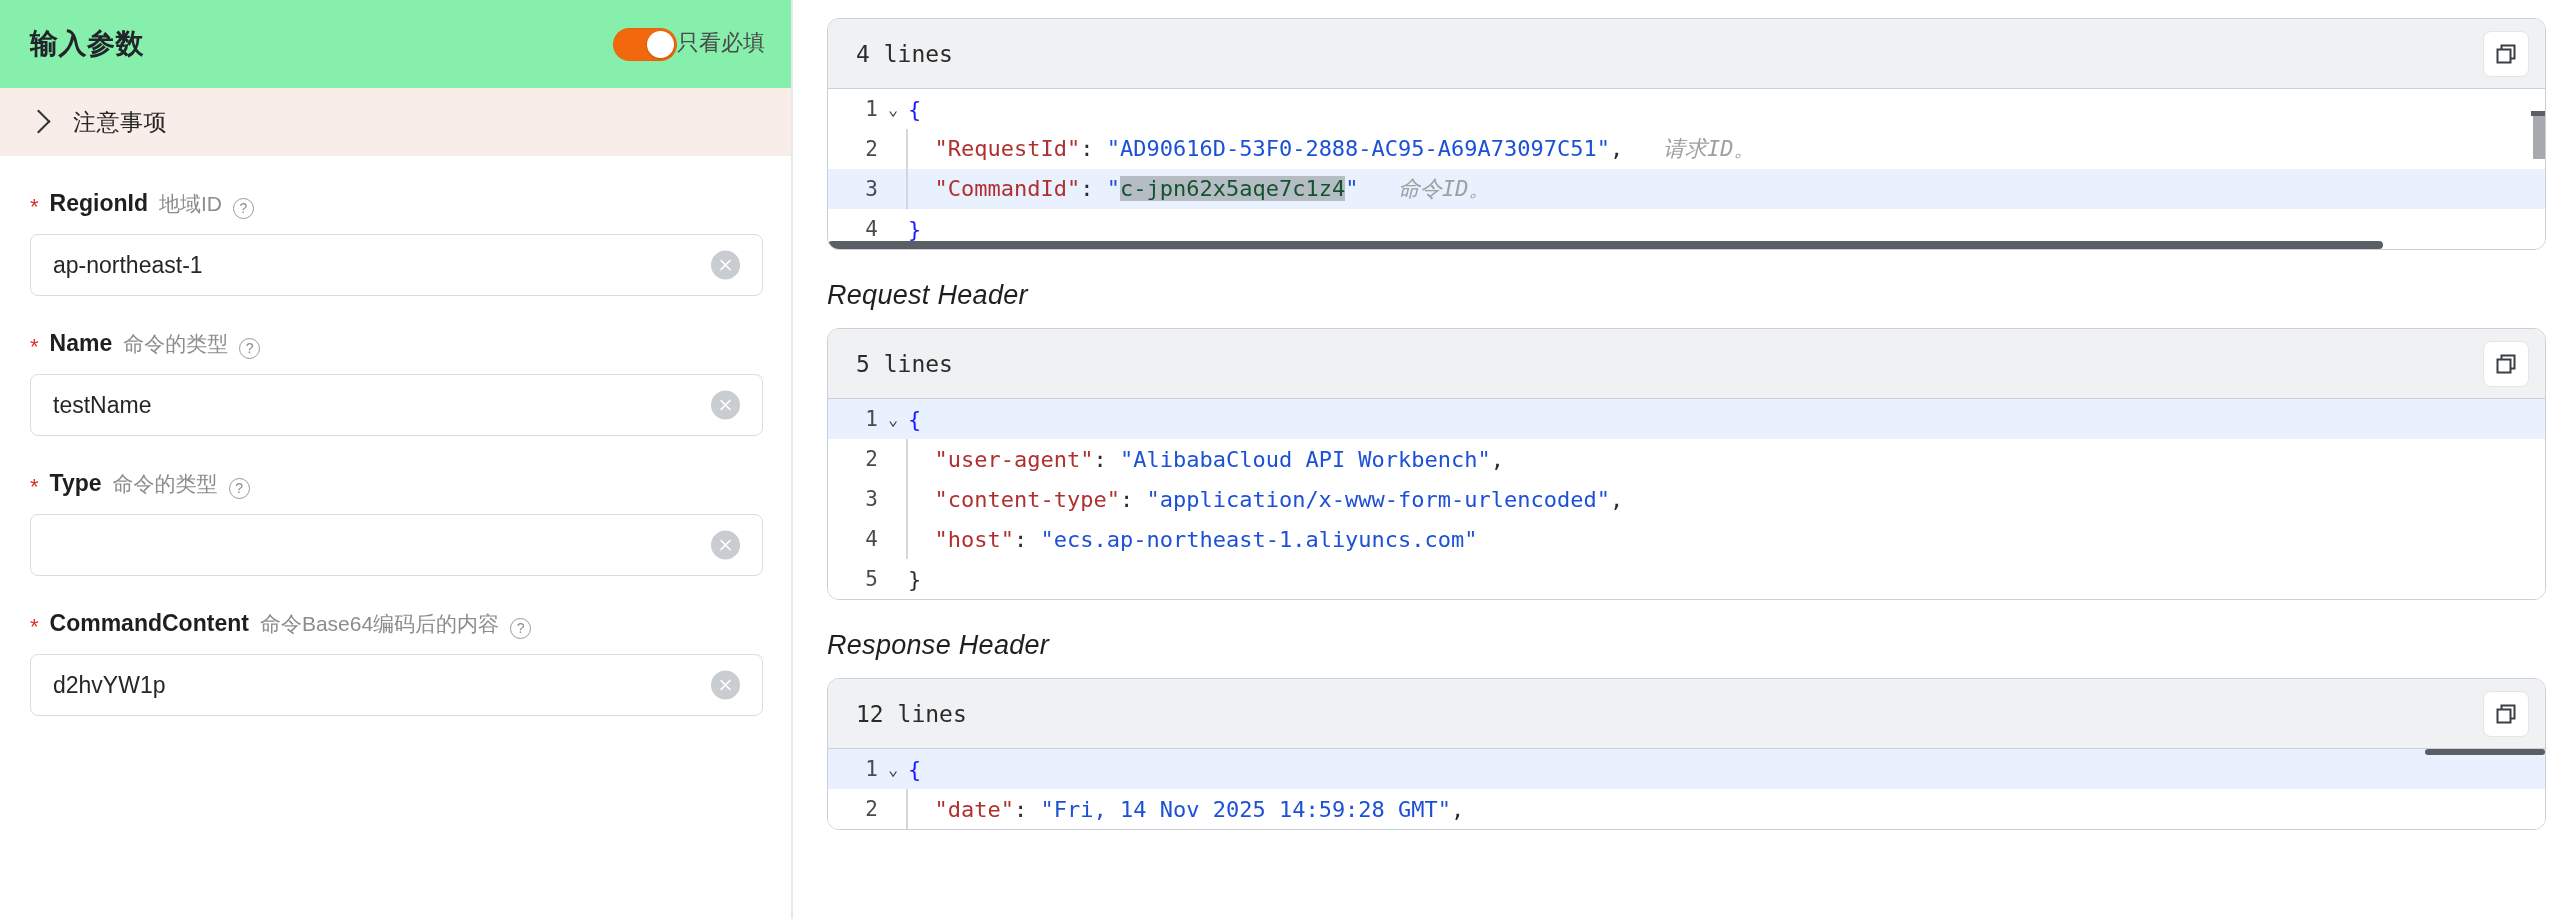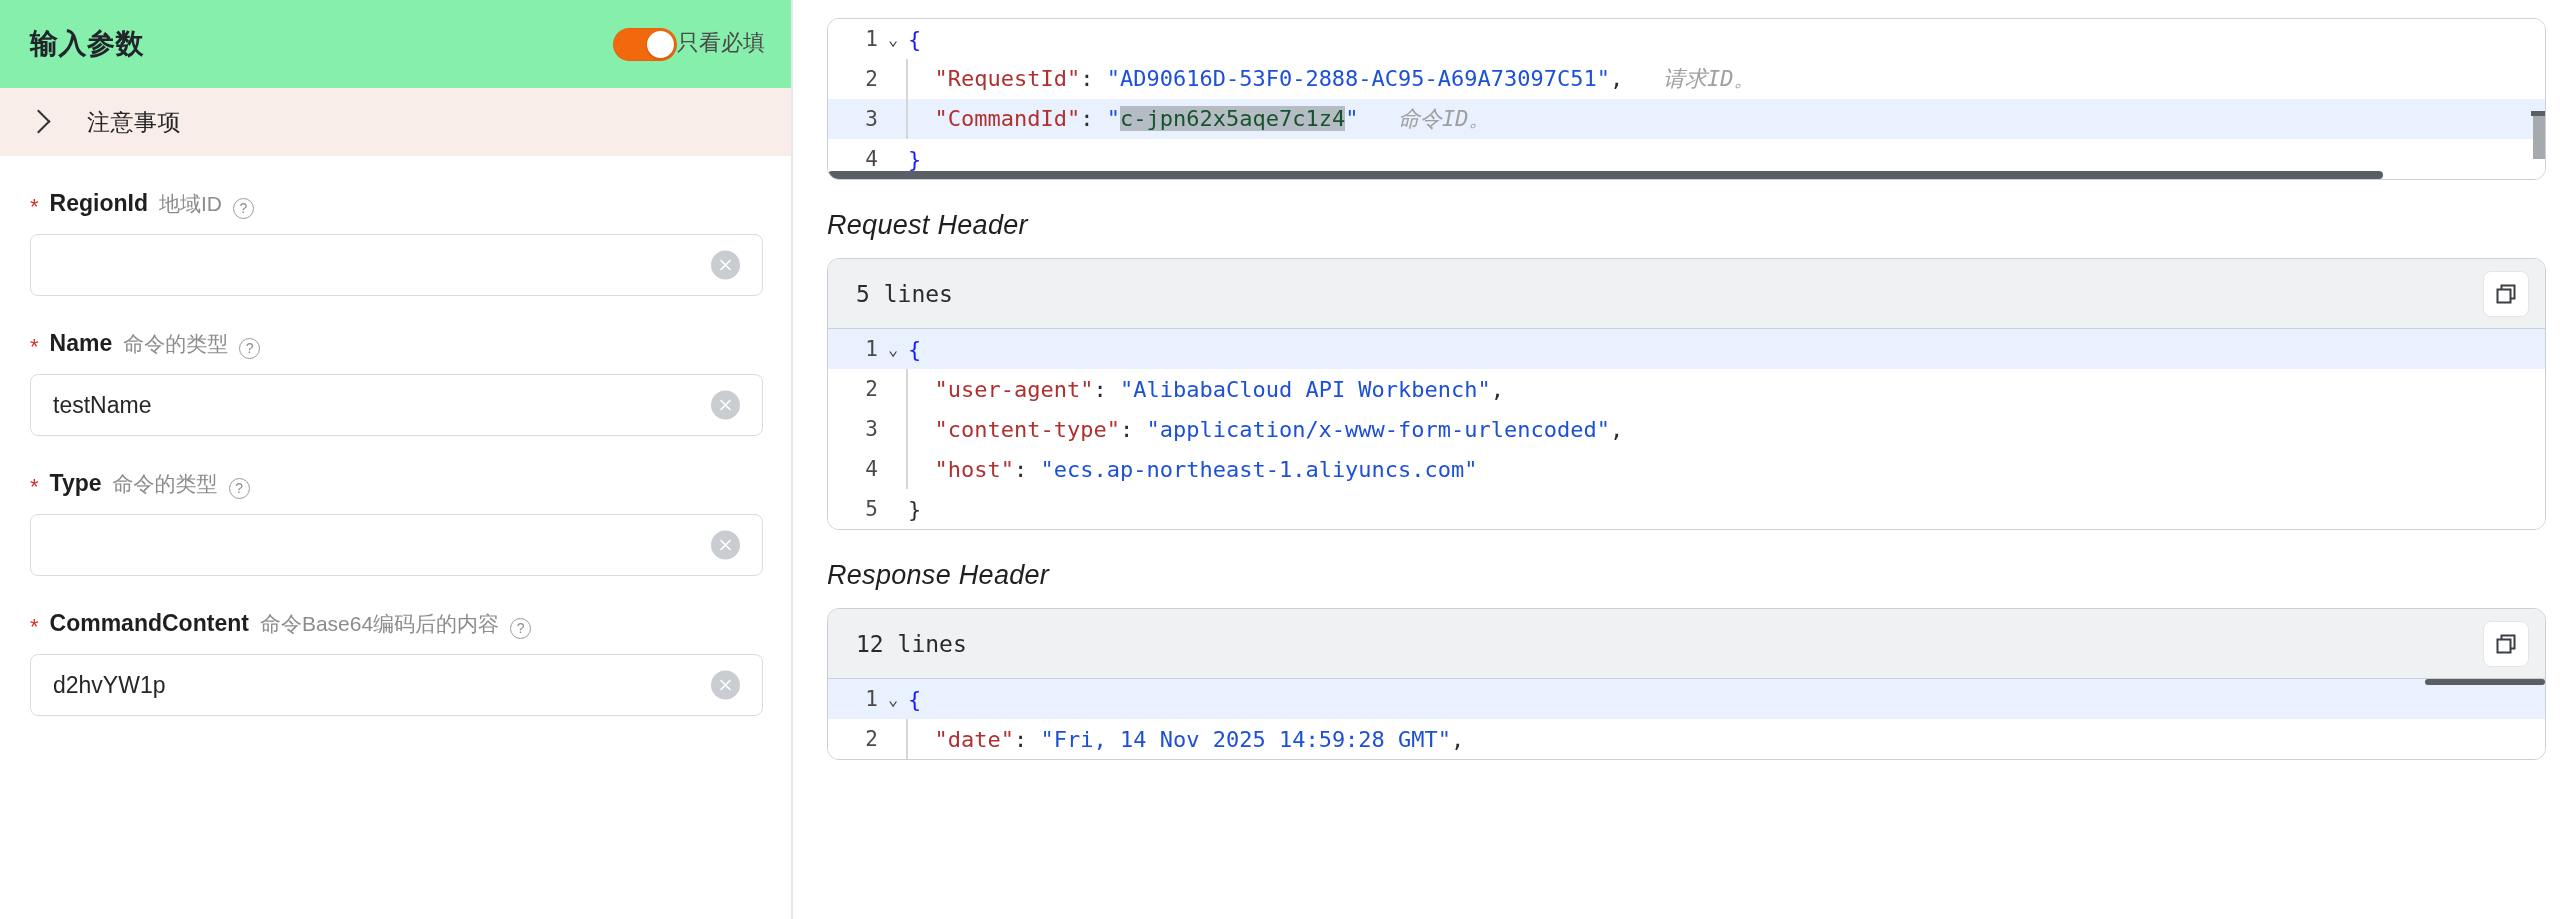--- a/index.html
+++ b/index.html
@@ -76,21 +76,21 @@
     font-size: 22px;
     color: #4a4a4a;
   }
 
   .notice-bar {
     height: 68px;
     background: #f9edea;
     display: flex;
     align-items: center;
     padding-left: 30px;
-    gap: 40px;
+    gap: 26px;
     cursor: pointer;
   }
   .chev {
     width: 17px;
     height: 17px;
     border-right: 2.6px solid #333;
     border-bottom: 2.6px solid #333;
     transform: rotate(-45deg);
     margin-top: -2px;
     flex: 0 0 auto;
@@ -331,20 +331,21 @@
     <div class="form-area">
 
       <div class="field">
         <div class="field-label">
           <span class="req-star">*</span>
           <span class="label-en">RegionId</span>
           <span class="label-cn">地域ID</span>
           <span class="help-icon">?</span>
         </div>
         <div class="input-wrap">
+          <input type="text" value="ap-northeast-1" style="">
           <span class="clear-btn">
             <svg width="13" height="13" viewBox="0 0 13 13">
                 <path d="M2 2 L11 11 M11 2 L2 11" stroke="#ffffff" stroke-width="1.7" stroke-linecap="round" fill="none"></path>
               </svg>
           </span>
         </div>
       </div>
 
       <div class="field">
         <div class="field-label">
@@ -395,20 +396,29 @@
           </span>
         </div>
       </div>
 
     </div>
   </div>
 
   <div class="right-panel">
     <div id="blocks-root">
         <div class="code-card">
+          <div class="code-head">
+            <span class="lines-count">4 lines</span>
+            <div class="copy-btn">
+              <svg width="26" height="26" viewBox="0 0 26 26">
+                <rect x="8.5" y="4.5" width="13" height="13" fill="none" stroke="#3a3f45" stroke-width="2"></rect>
+                <rect x="4.5" y="8.5" width="13" height="13" fill="#ffffff" stroke="#3a3f45" stroke-width="2"></rect>
+              </svg>
+            </div>
+          </div>
           <div class="code-body">
             <div class="code-line"><span class="gutter">1</span><span class="fold">⌄</span><span class="guide none"></span><span class="ctext"><span class="b">{</span></span></div>
             <div class="code-line"><span class="gutter">2</span><span class="fold"></span><span class="guide"></span><span class="ctext"><span class="p">  </span><span class="k">"RequestId"</span><span class="p">: </span><span class="s">"AD90616D-53F0-2888-AC95-A69A73097C51"</span><span class="p">,</span><span class="cmt">   请求ID。</span></span></div>
             <div class="code-line hl"><span class="gutter">3</span><span class="fold"></span><span class="guide"></span><span class="ctext"><span class="p">  </span><span class="k">"CommandId"</span><span class="p">: </span><span class="s">"</span><span class="sel">c-jpn62x5aqe7c1z4</span><span class="s">"</span><span class="cmt">   命令ID。</span></span></div>
             <div class="code-line"><span class="gutter">4</span><span class="fold"></span><span class="guide none"></span><span class="ctext"><span class="b">}</span></span></div>
           </div>
           <div class="hbar" style="bottom: 0px; width: 1555px;"></div>
           <div class="vbar" style="right: 0px; top: 96px; height: 44px;"></div>
           <div class="vtrack-top" style="right: 0px; top: 92px; width: 14px;"></div>
         </div>

